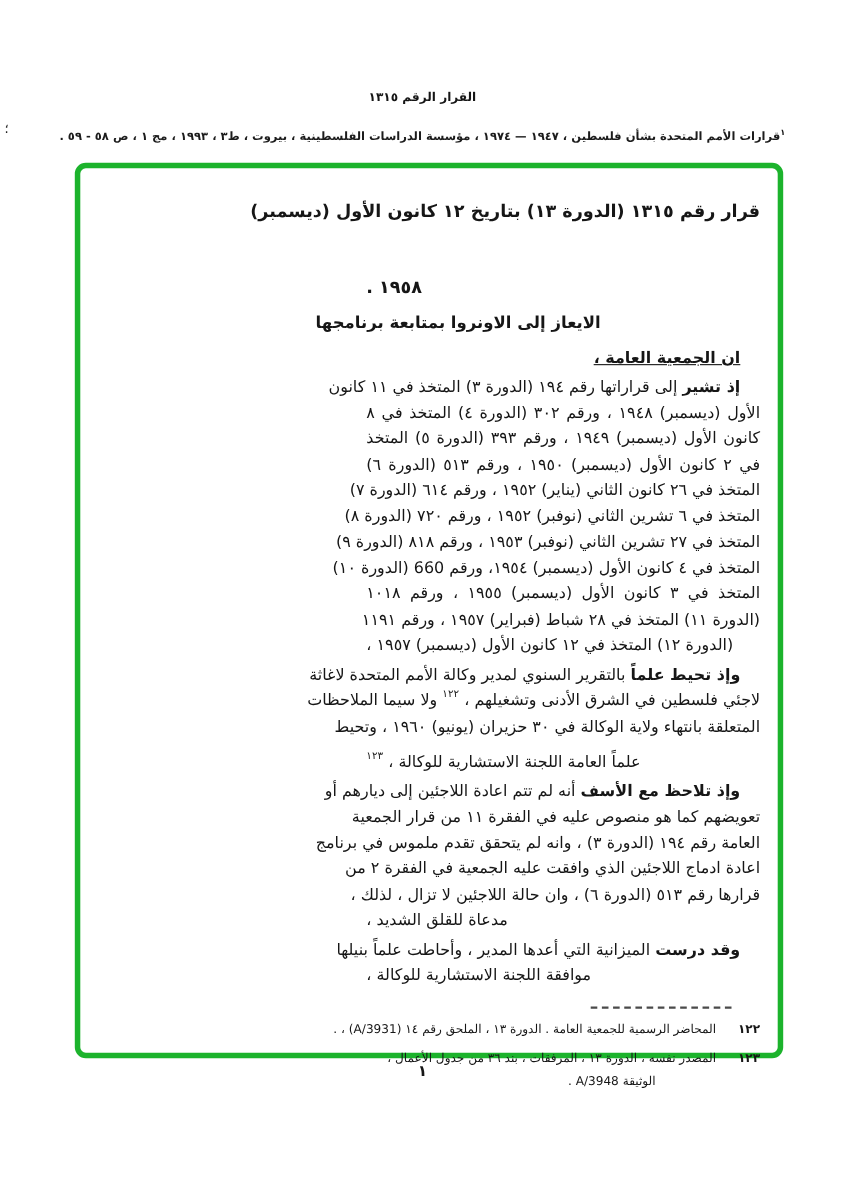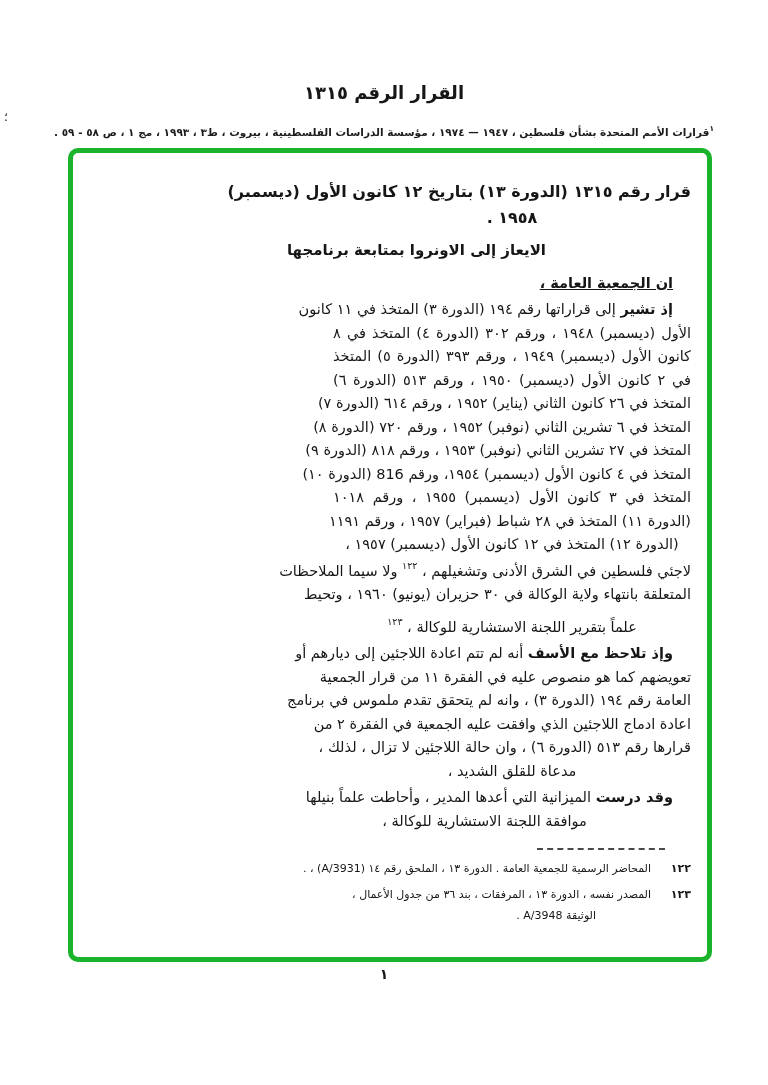--- a/index.html
+++ b/index.html
@@ -18,21 +18,21 @@
     direction:rtl;
   }
   
   .header{
     position:absolute;
     top:82px; left:0; right:0;
     text-align:center;
     direction:rtl;
   }
   .doc-title{
-    font-size:18px;
+    font-size:11px;
     font-weight:bold;
     letter-spacing:0.5px;
   }
   .doc-source{
     margin-top:21px;
     font-size:10.5px;
     font-weight:bold;
     white-space:nowrap;
     color:#1c1c1c;
   }
@@ -61,21 +61,21 @@
     text-align:right;
   }
   
   .res-title{
     font-size:16px;
     font-weight:bold;
     line-height:26px;
     white-space:nowrap;
   }
   .res-title.j{text-align-last:justify;}
-  .res-title.t2{text-align:center;}
+  .res-title.t2{text-align:left;margin-top:43px;}
   .subject{
     margin-top:7px;
     margin-right:145px;
     font-size:15px;
     font-weight:bold;
     line-height:24px;
     text-align:center;
     white-space:nowrap;
   }
   .opening{
@@ -84,21 +84,21 @@
     font-weight:bold;
     line-height:24px;
     text-indent:18px;
     white-space:nowrap;
     text-decoration:underline;
   }
   .para{margin-top:3px;}
   .line{
     font-size:14.5px;
     line-height:23.5px;
-    text-align:center;
+    text-align:left;
     white-space:nowrap;
   }
   .line.j{text-align-last:justify;}
   .line.indent{text-indent:18px;}
   .line sup{
     font-size:9.5px;
     position:relative;
     top:-1px;
     vertical-align:super;
     line-height:0;
@@ -164,29 +164,30 @@
 
       <div id="paragraphs">
           <div class="para">
             <div class="line j indent"><span class="b">إذ تشير</span><span> إلى قراراتها رقم ١٩٤ (الدورة ٣) المتخذ في ١١ كانون</span></div>
             <div class="line j"><span>الأول (ديسمبر) ١٩٤٨ ، ورقم ٣٠٢ (الدورة ٤) المتخذ في ٨</span></div>
             <div class="line j"><span>كانون الأول (ديسمبر) ١٩٤٩ ، ورقم ٣٩٣ (الدورة ٥) المتخذ</span></div>
             <div class="line j"><span>في ٢ كانون الأول (ديسمبر) ١٩٥٠ ، ورقم ٥١٣ (الدورة ٦)</span></div>
             <div class="line j"><span>المتخذ في ٢٦ كانون الثاني (يناير) ١٩٥٢ ، ورقم ٦١٤ (الدورة ٧)</span></div>
             <div class="line j"><span>المتخذ في ٦ تشرين الثاني (نوفبر) ١٩٥٢ ، ورقم ٧٢٠ (الدورة ٨)</span></div>
             <div class="line j"><span>المتخذ في ٢٧ تشرين الثاني (نوفبر) ١٩٥٣ ، ورقم ٨١٨ (الدورة ٩)</span></div>
-            <div class="line j"><span>المتخذ في ٤ كانون الأول (ديسمبر) ١٩٥٤، ورقم 816 (الدورة ١٠)</span></div>
+            <div class="line j"><span>المتخذ في ٤ كانون الأول (ديسمبر) ١٩٥٤، ورقم 660 (الدورة ١٠)</span></div>
             <div class="line j"><span>المتخذ في ٣ كانون الأول (ديسمبر) ١٩٥٥ ، ورقم ١٠١٨</span></div>
             <div class="line j"><span>(الدورة ١١) المتخذ في ٢٨ شباط (فبراير) ١٩٥٧ ، ورقم ١١٩١</span></div>
             <div class="line"><span>(الدورة ١٢) المتخذ في ١٢ كانون الأول (ديسمبر) ١٩٥٧ ،</span></div>
           </div>
           <div class="para">
+            <div class="line j indent"><span class="b">وإذ تحيط علماً</span><span> بالتقرير السنوي لمدير وكالة الأمم المتحدة لاغاثة</span></div>
             <div class="line j"><span>لاجئي فلسطين في الشرق الأدنى وتشغيلهم ، </span><sup>١٢٢</sup><span> ولا سيما الملاحظات</span></div>
             <div class="line j"><span>المتعلقة بانتهاء ولاية الوكالة في ٣٠ حزيران (يونيو) ١٩٦٠ ، وتحيط</span></div>
-            <div class="line" style="margin-top: 9px;"><span>علماً بتقرير اللجنة الاستشارية للوكالة ، </span><sup>١٢٣</sup></div>
+            <div class="line" style="margin-top: 9px;"><span>علماً العامة اللجنة الاستشارية للوكالة ، </span><sup>١٢٣</sup></div>
           </div>
           <div class="para">
             <div class="line j indent"><span class="b">وإذ تلاحظ مع الأسف</span><span> أنه لم تتم اعادة اللاجئين إلى ديارهم أو</span></div>
             <div class="line j"><span>تعويضهم كما هو منصوص عليه في الفقرة ١١ من قرار الجمعية</span></div>
             <div class="line j"><span>العامة رقم ١٩٤ (الدورة ٣) ، وانه لم يتحقق تقدم ملموس في برنامج</span></div>
             <div class="line j"><span>اعادة ادماج اللاجئين الذي وافقت عليه الجمعية في الفقرة ٢ من</span></div>
             <div class="line j"><span>قرارها رقم ٥١٣ (الدورة ٦) ، وان حالة اللاجئين لا تزال ، لذلك ،</span></div>
             <div class="line"><span>مدعاة للقلق الشديد ،</span></div>
           </div>
           <div class="para">

